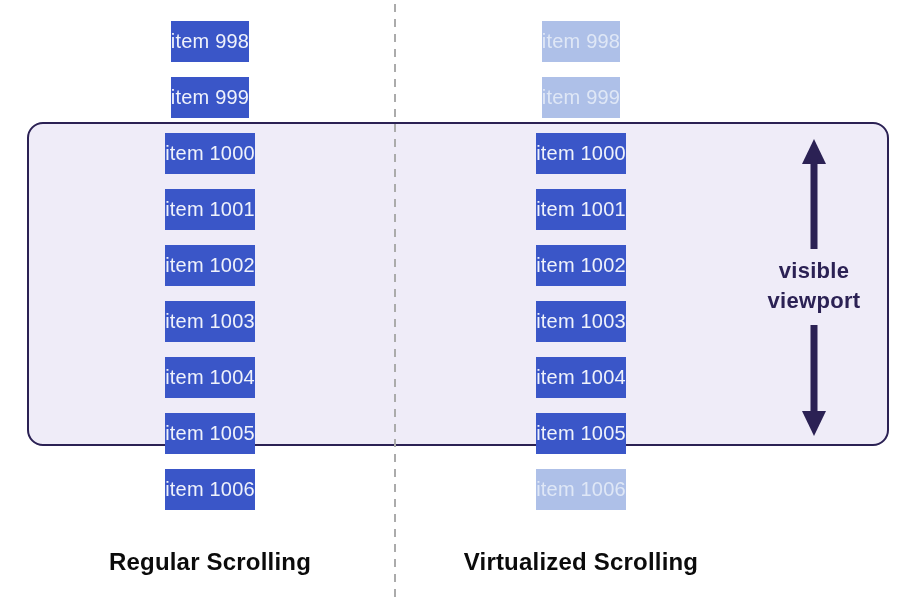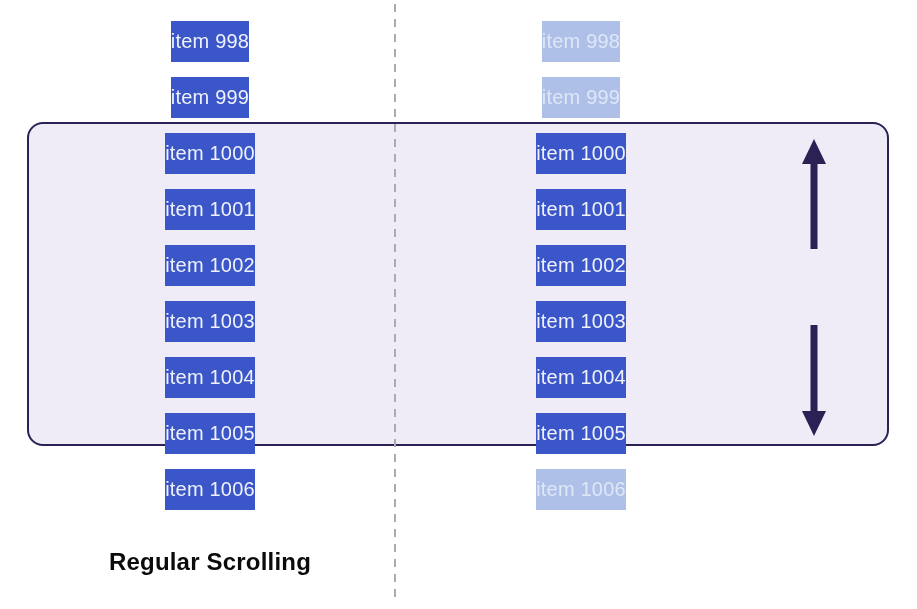--- a/index.html
+++ b/index.html
@@ -129,17 +129,22 @@
   </div>
     </div>
 
   <svg class="arrow-svg" width="100" height="310" viewBox="0 0 100 310" aria-hidden="true">
     <polygon class="arrow-shape" points="50,8 62,33 38,33"></polygon>
     <rect class="arrow-shape" x="46.5" y="28" width="7" height="90"></rect>
     <rect class="arrow-shape" x="46.5" y="194" width="7" height="88"></rect>
     <polygon class="arrow-shape" points="50,305 62,280 38,280"></polygon>
   </svg>
 
+  <div class="viewport-label">
+    <div>visible</div>
+    <div>viewport</div>
+  </div>
 
   <div class="col-title left">Regular Scrolling</div>
 
+  <div class="col-title right">Virtualized Scrolling</div>
 
 </div>
 
 </body></html>

